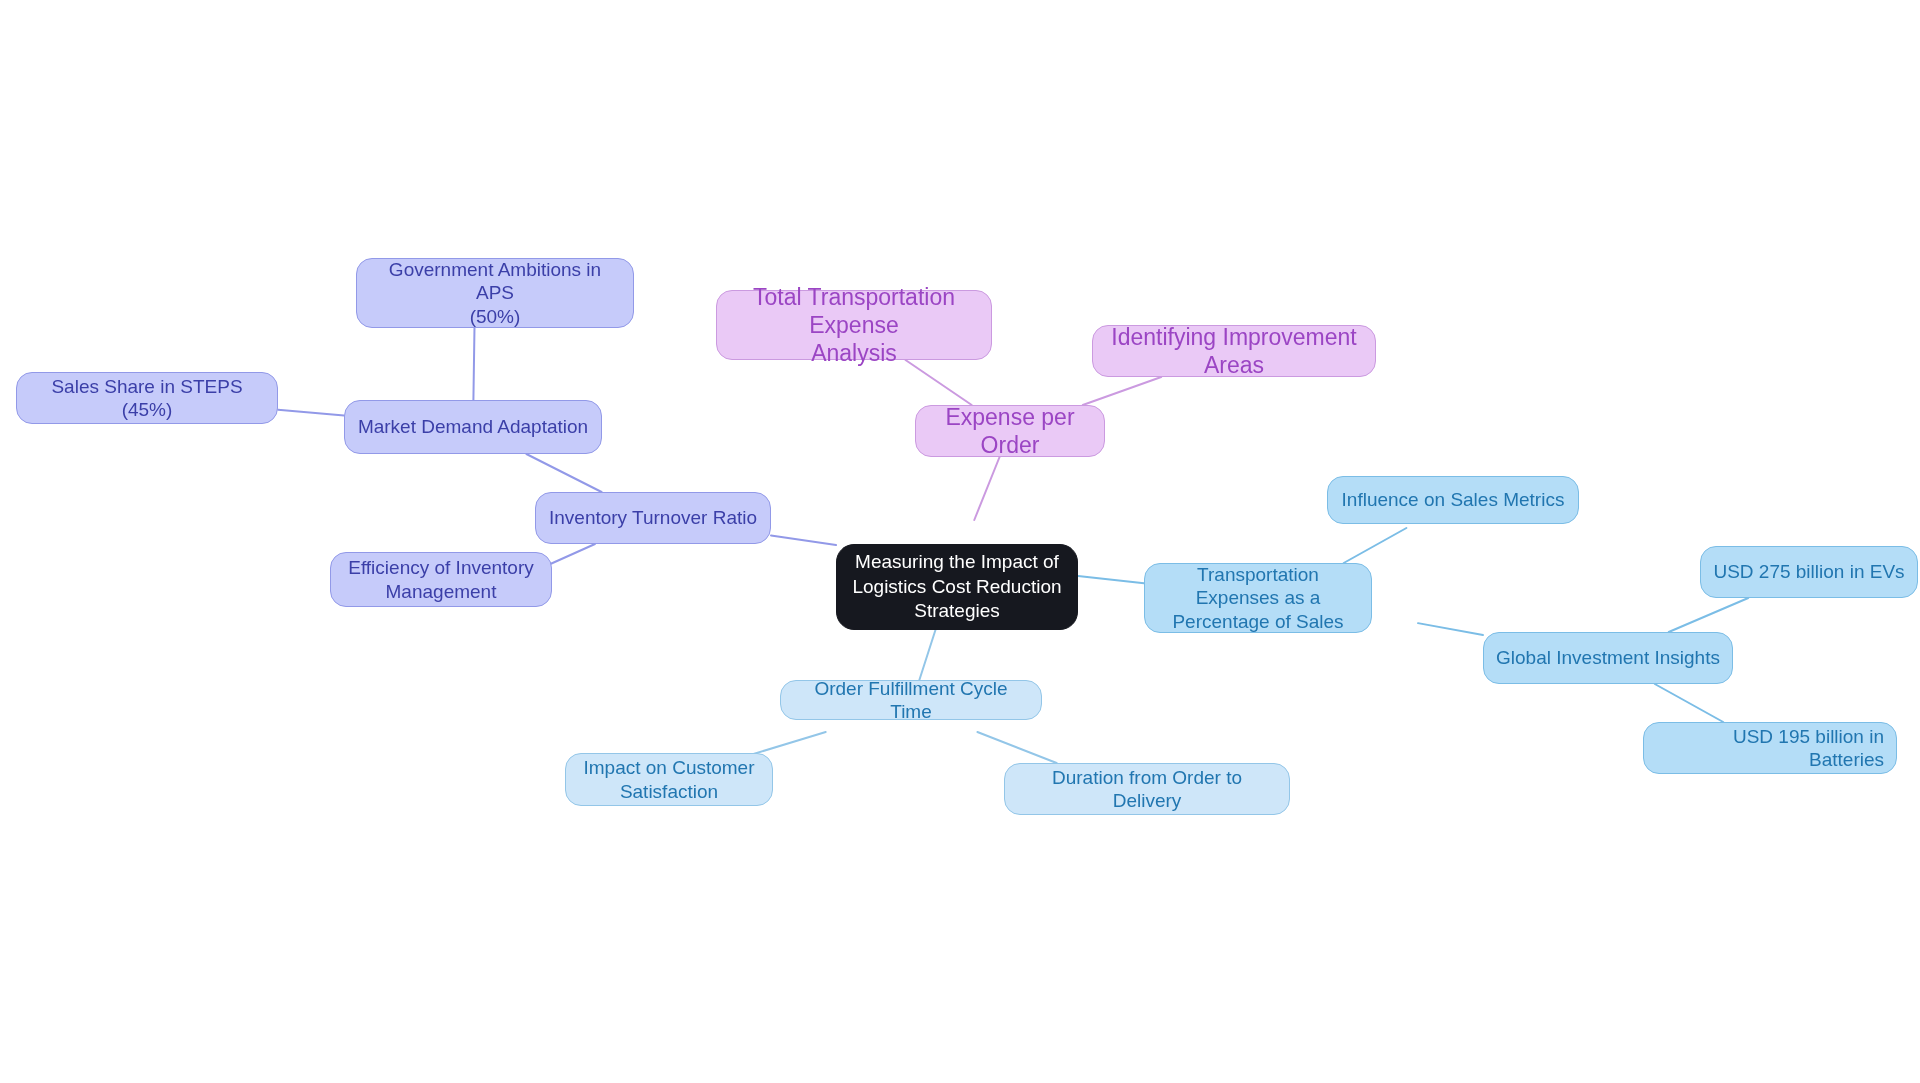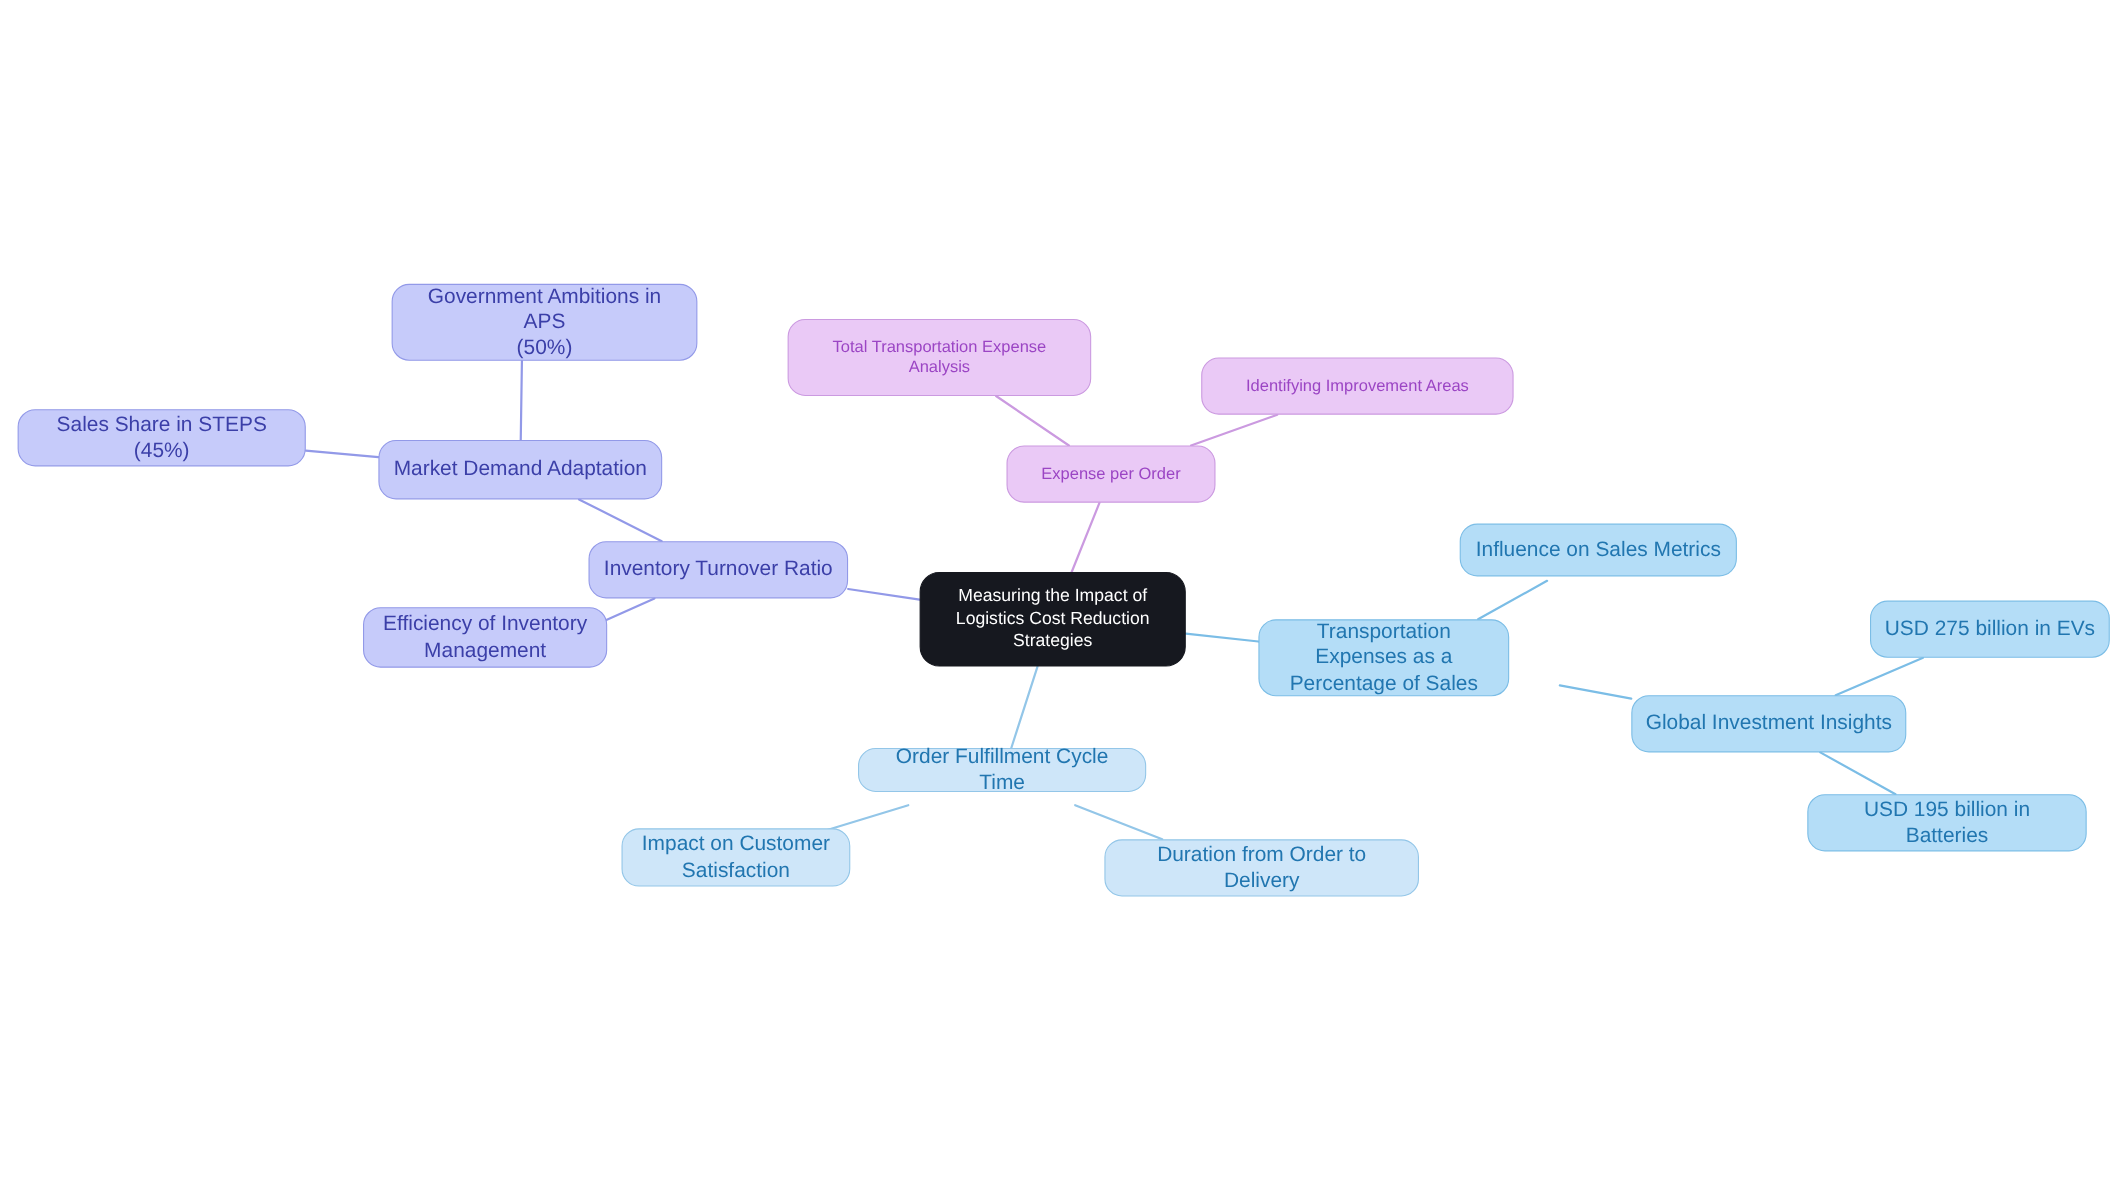--- a/index.html
+++ b/index.html
@@ -37,35 +37,36 @@
     border-style: solid;
     border-width: 1px;
     line-height: 1.22;
     padding: 6px 12px;
     white-space: pre-line;
   }
   .node.root {
     background: #16181f;
     border-color: #16181f;
     color: #ffffff;
-    font-size: 16px;
+    font-size: 19px;
     border-radius: 18px;
     line-height: 1.3;
+    margin-top: 24px;
   }
   .node.purple {
     background: #c6cbfa;
     border-color: #9299e8;
     color: #3b3fa8;
     font-size: 19px;
   }
   .node.pink {
     background: #eac9f6;
     border-color: #cb9ae0;
     color: #9b45c4;
-    font-size: 15px;
+    font-size: 23px;
   }
   .node.blue {
     background: #b4ddf7;
     border-color: #7bbde6;
     color: #2176b0;
     font-size: 19px;
   }
   .node.lightblue {
     background: #cee6f9;
     border-color: #93c6e8;
@@ -108,19 +109,19 @@
 Management</div>
       <div class="node pink" style="left: 915px; top: 405px; width: 190px; height: 52px;">Expense per Order</div>
       <div class="node pink" style="left: 716px; top: 290px; width: 276px; height: 70px;">Total Transportation Expense
 Analysis</div>
       <div class="node pink" style="left: 1092px; top: 325px; width: 284px; height: 52px;">Identifying Improvement Areas</div>
       <div class="node blue" style="left: 1144px; top: 563px; width: 228px; height: 70px;">Transportation Expenses as a
 Percentage of Sales</div>
       <div class="node blue" style="left: 1327px; top: 476px; width: 252px; height: 48px;">Influence on Sales Metrics</div>
       <div class="node blue" style="left: 1483px; top: 632px; width: 250px; height: 52px;">Global Investment Insights</div>
       <div class="node blue" style="left: 1700px; top: 546px; width: 218px; height: 52px;">USD 275 billion in EVs</div>
-      <div class="node blue" style="left: 1643px; top: 722px; width: 254px; height: 52px;">USD 195 billion in Batteries</div>
+      <div class="node blue" style="left: 1643px; top: 722px; width: 254px; height: 52px; text-align: right;">USD 195 billion in Batteries</div>
       <div class="node lightblue" style="left: 780px; top: 680px; width: 262px; height: 40px;">Order Fulfillment Cycle Time</div>
       <div class="node lightblue" style="left: 565px; top: 753px; width: 208px; height: 53px;">Impact on Customer
 Satisfaction</div>
       <div class="node lightblue" style="left: 1004px; top: 763px; width: 286px; height: 52px;">Duration from Order to Delivery</div>
     </div>
 </div>
 
 </body></html>

